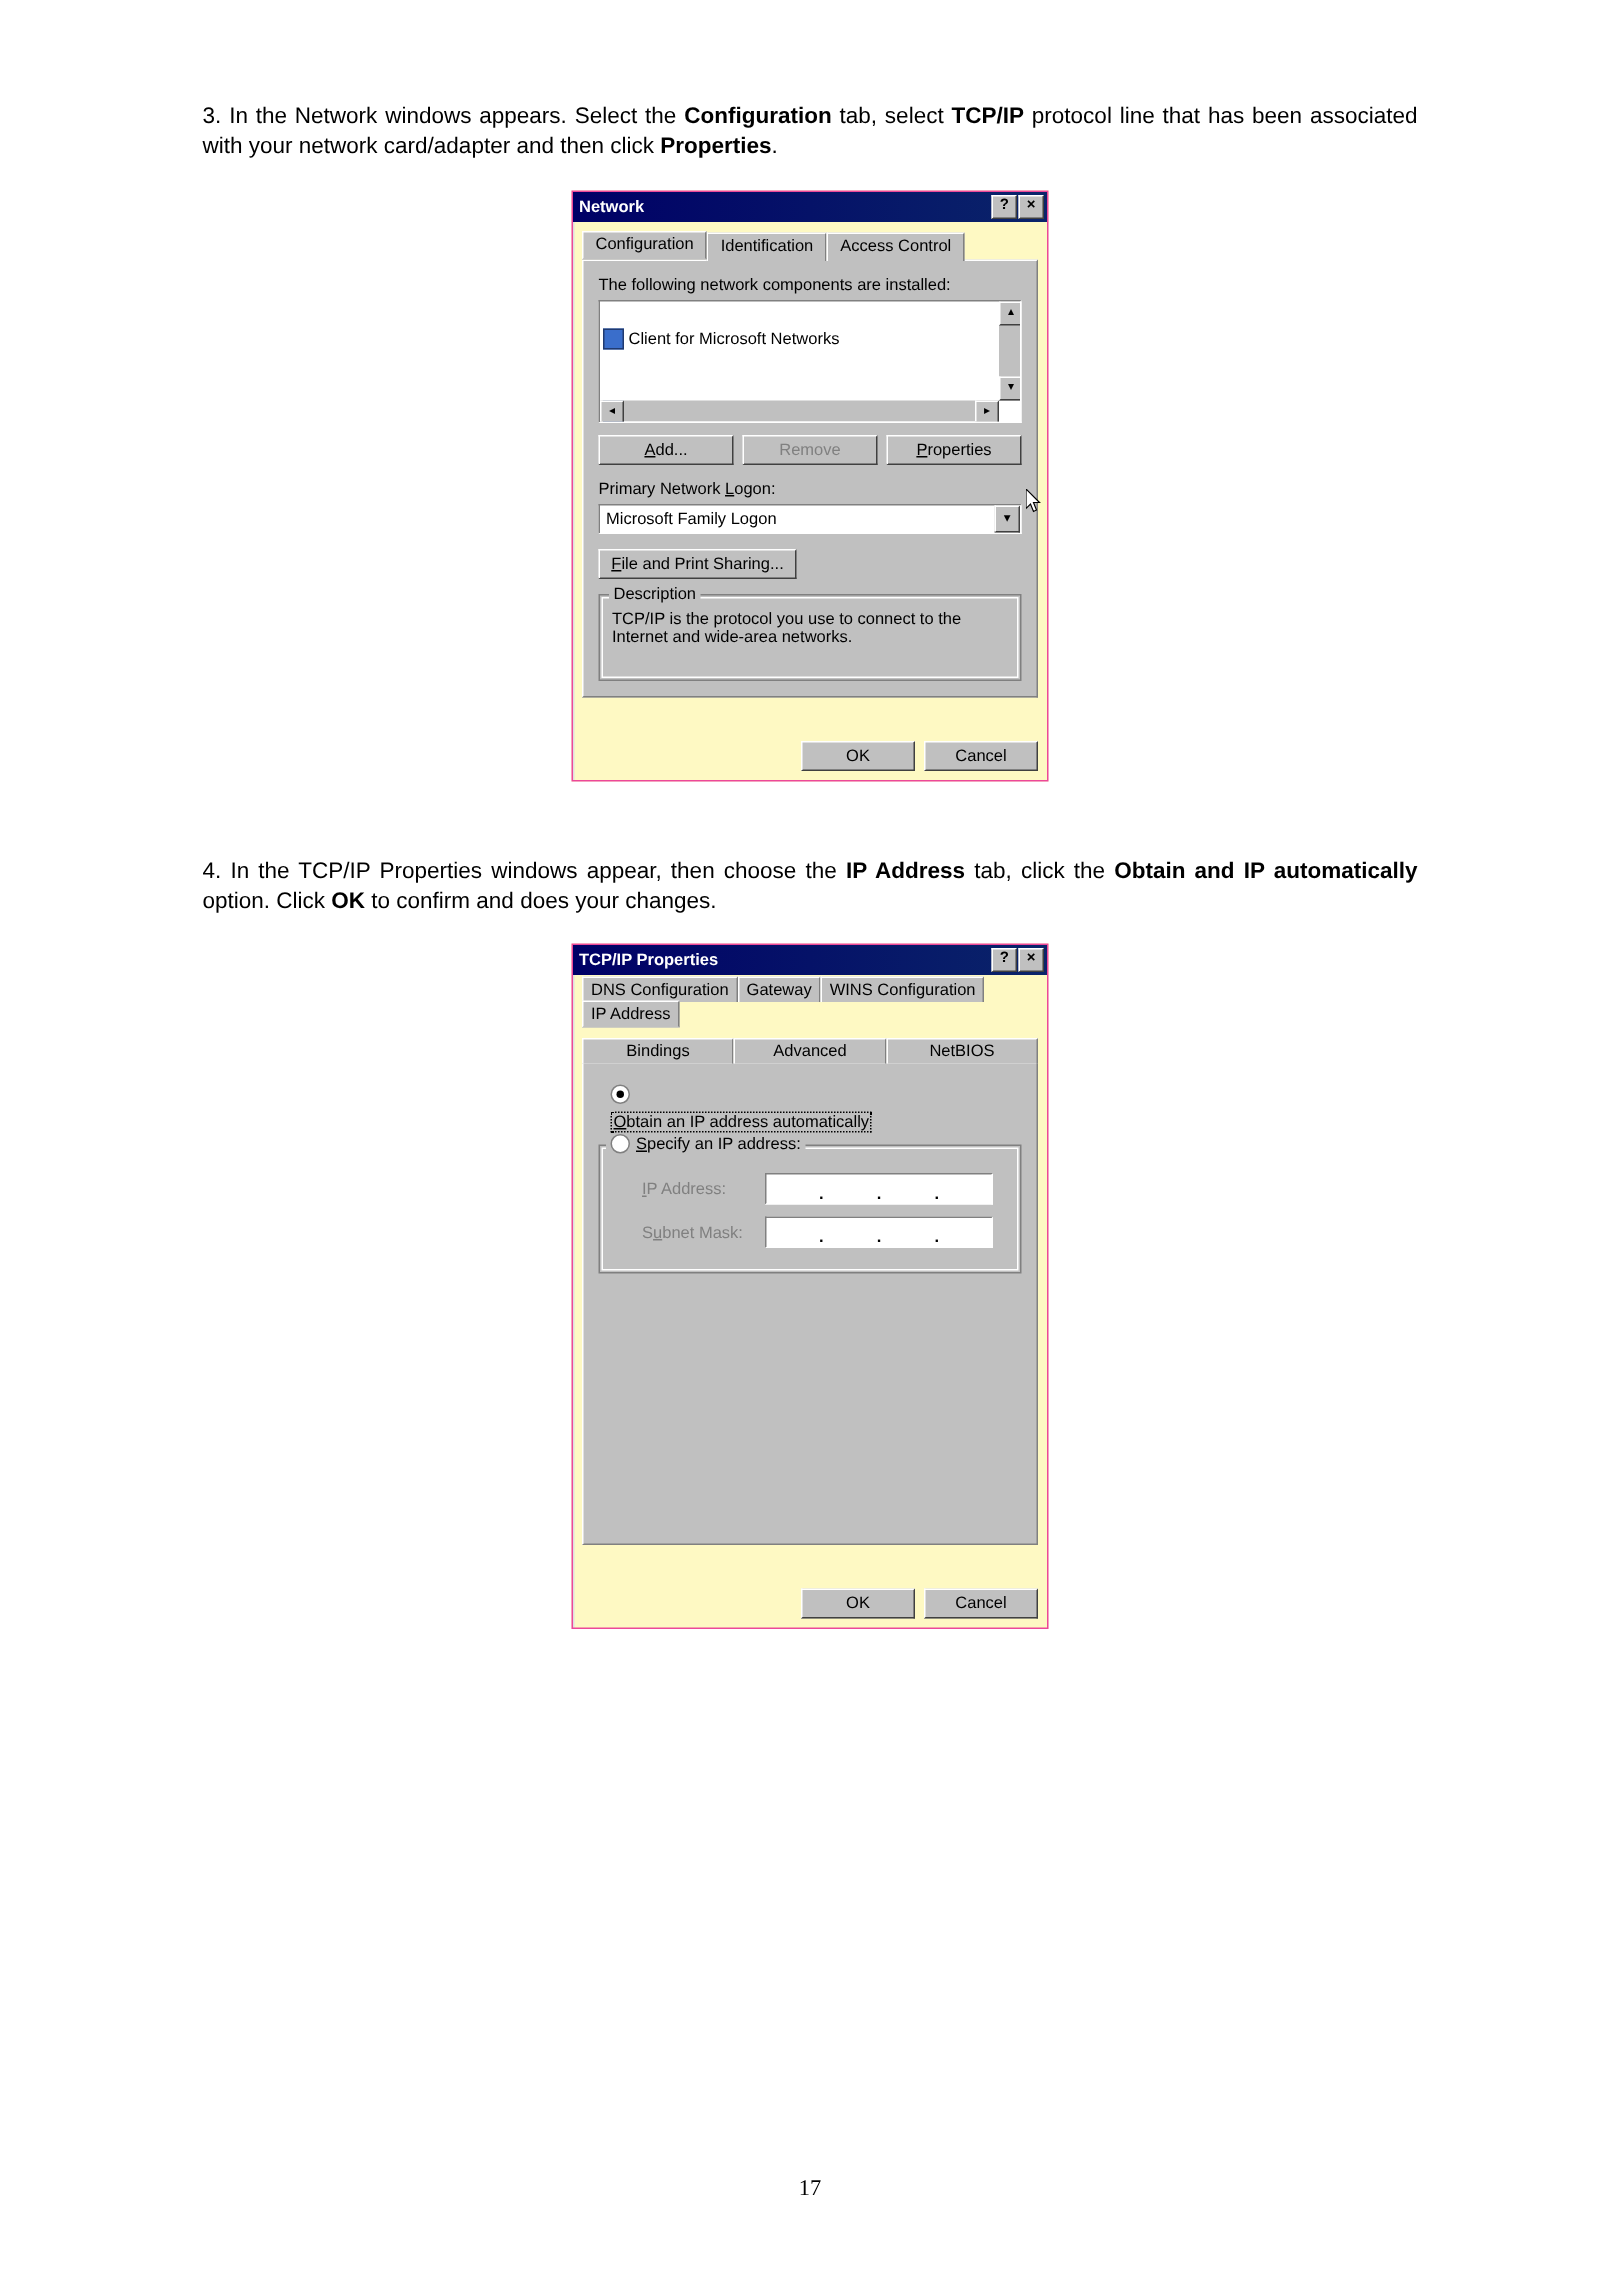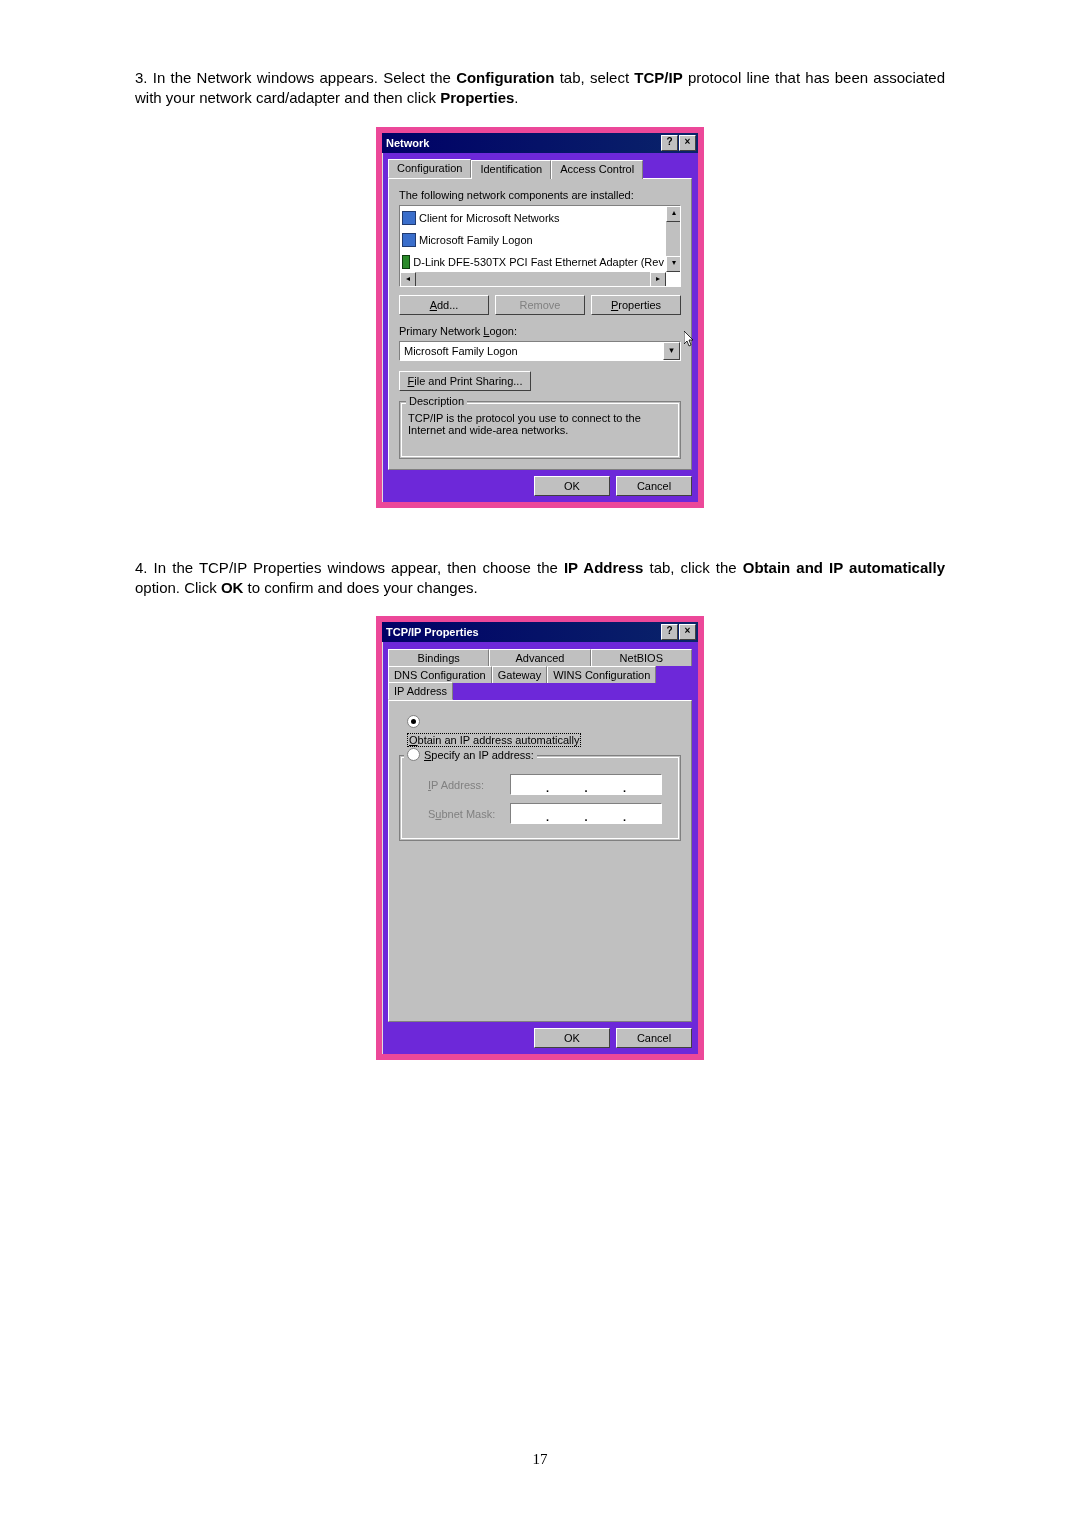--- a/index.html
+++ b/index.html
@@ -35,22 +35,22 @@
     display: inline;
   }
   .dialog-wrap {
     display: flex;
     justify-content: center;
     margin: 18px 0 50px 0;
   }
   
   .win {
     width: 316px;
-    background: #6d28d9;
-    border: 6px solid #ec4899;
+    background: #fef9c3;
+    border: 1px solid #ec4899;
     font-family: "MS Sans Serif", Tahoma, Arial, sans-serif;
     font-size: 11px;
     box-shadow: inset 1px 1px 0 #dfdfdf;
   }
   .titlebar {
     background: linear-gradient(to right, #000066, #0a246a);
     color: #fff;
     font-weight: bold;
     display: flex;
     align-items: center;
@@ -97,21 +97,21 @@
     border-bottom: 1px solid #c0c0c0;
     z-index: 2;
     padding-bottom: 3px;
     top: 0;
   }
   .tab.inactive {
     color: #000;
   }
   .tabs-row2 .tab { font-size:11px; padding:2px 5px; }
   .panel {
-    margin: 0 6px 0 6px;
+    margin: 0 6px 23px 6px;
     border-top: 1px solid #fff;
     border-left: 1px solid #fff;
     border-right: 1px solid #808080;
     border-bottom: 1px solid #808080;
     background: #c0c0c0;
     padding: 10px;
   }
   .label {
     font-size: 11px;
     margin-bottom: 4px;
@@ -122,21 +122,21 @@
     border-left: 1px solid #808080;
     border-right: 1px solid #fff;
     border-bottom: 1px solid #fff;
     height: 78px;
     overflow: hidden;
     position: relative;
     padding: 1px 0;
     font-size: 11px;
   }
   .list-item {
-    padding: 4px 2px;
+    padding: 17px 2px;
     white-space: nowrap;
     display:flex;
     align-items:center;
     gap:3px;
     height:14px;
   }
   .list-item.sel {
     background: #000080;
     color: #fff;
   }
@@ -352,30 +352,30 @@
   <div class="dialog-wrap" style="margin-bottom:0;">
     <div class="win">
       <div class="titlebar">
         <span>TCP/IP Properties</span>
         <div class="caption-btns">
           <div class="cap-btn">?</div>
           <div class="cap-btn">×</div>
         </div>
       </div>
 
-      <div class="tabs" style="padding-bottom:0;">
-        <div class="tab inactive" style="flex:1; text-align:center;">Bindings</div>
-        <div class="tab inactive" style="flex:1; text-align:center;">Advanced</div>
-        <div class="tab inactive" style="flex:1; text-align:center;">NetBIOS</div>
-      </div>
       <div class="tabs tabs-row2" style="padding-top:0;">
         <div class="tab inactive">DNS Configuration</div>
         <div class="tab inactive">Gateway</div>
         <div class="tab inactive">WINS Configuration</div>
         <div class="tab active">IP Address</div>
+      </div>
+      <div class="tabs" style="padding-bottom:0;">
+        <div class="tab inactive" style="flex:1; text-align:center;">Bindings</div>
+        <div class="tab inactive" style="flex:1; text-align:center;">Advanced</div>
+        <div class="tab inactive" style="flex:1; text-align:center;">NetBIOS</div>
       </div>
 
       <div class="panel" style="min-height:300px;">
 
         <div class="radio checked">
           <span class="dot"></span>
           <span style="border:1px dotted #000; padding:0 1px;"><span class="u">O</span>btain an IP address automatically</span>
         </div>
 
         <div class="groupbox" style="margin-top:4px; padding-bottom:16px;">

